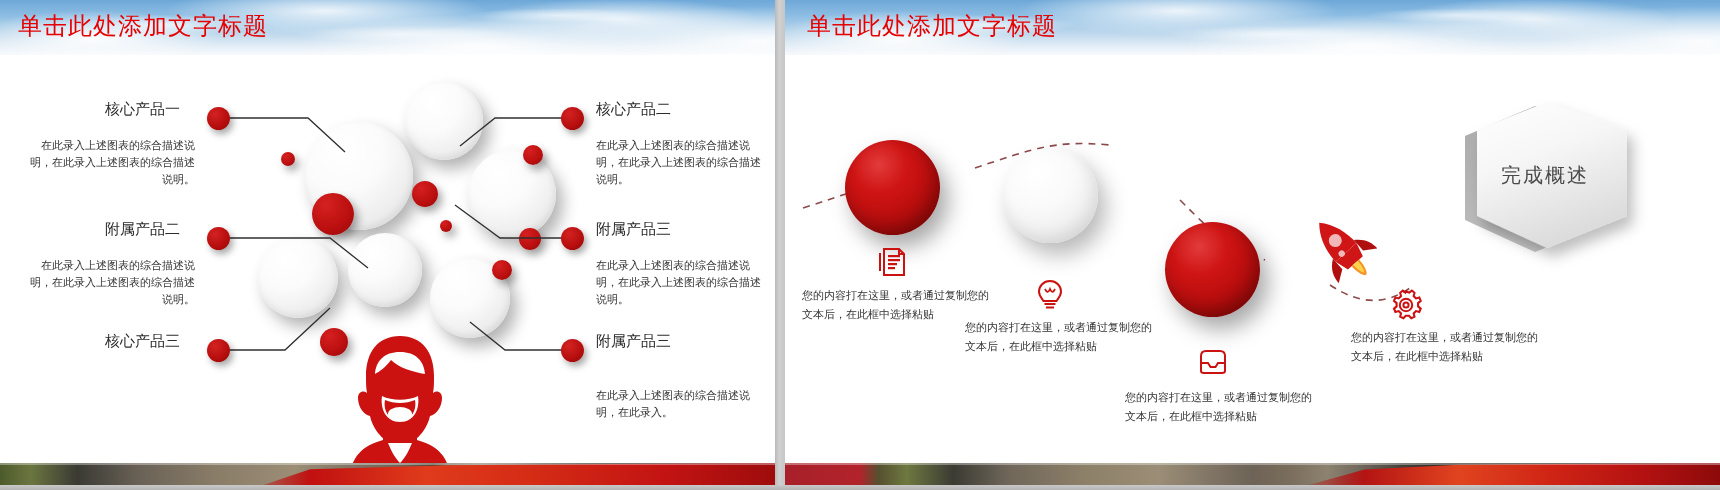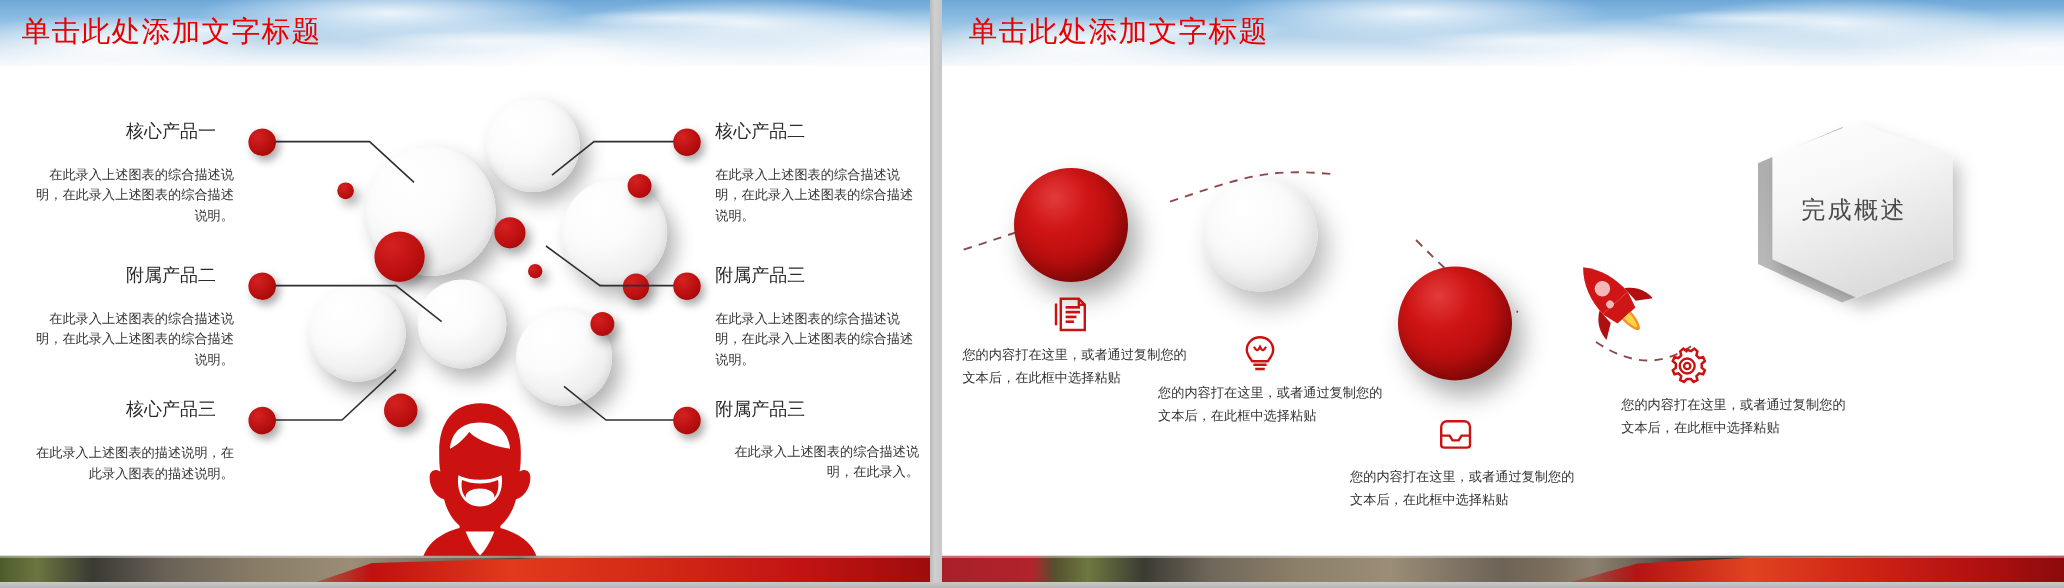--- a/index.html
+++ b/index.html
@@ -147,30 +147,29 @@
     <div class="dot" style="left:561px; top:227px; width:23px; height:23px;"></div>
     <div class="dot" style="left:561px; top:339px; width:23px; height:23px;"></div>
 
     <div class="label" style="left:105px; top:100px;">核心产品一</div>
     <div class="desc r-align" style="left:25px; top:137px;">在此录入上述图表的综合描述说明，在此录入上述图表的综合描述说明。</div>
 
     <div class="label" style="left:105px; top:220px;">附属产品二</div>
     <div class="desc r-align" style="left:25px; top:257px;">在此录入上述图表的综合描述说明，在此录入上述图表的综合描述说明。</div>
 
     <div class="label" style="left:105px; top:332px;">核心产品三</div>
-    <div class="desc r-align" style="left:25px; top:369px;">在此录入上述图表的描述说明，在此录入图表的描述说明。</div>
 
     <div class="label" style="left:596px; top:100px;">核心产品二</div>
     <div class="desc l-align" style="left:596px; top:137px;">在此录入上述图表的综合描述说明，在此录入上述图表的综合描述说明。</div>
 
     <div class="label" style="left:596px; top:220px;">附属产品三</div>
     <div class="desc l-align" style="left:596px; top:257px;">在此录入上述图表的综合描述说明，在此录入上述图表的综合描述说明。</div>
 
     <div class="label" style="left:596px; top:332px;">附属产品三</div>
-    <div class="desc l-align" style="left:596px; top:368px;text-align:right;">在此录入上述图表的综合描述说明，在此录入。</div>
+    <div class="desc l-align" style="left:596px; top:387px;">在此录入上述图表的综合描述说明，在此录入。</div>
 
     <div class="avatar" style="left:330px; top:330px; width:140px; height:140px;">
       <svg width="140" height="140" viewBox="0 0 140 140">
         <g fill="#cc1111">
           <path d="M70,6 C48,6 36,22 36,46 c0,6 0,12 1,17 -4,-3 -9,-1 -9,5 0,9 6,17 12,18 4,17 17,29 30,29 13,0 26,-12 30,-29 6,-1 12,-9 12,-18 0,-6 -5,-8 -9,-5 1,-5 1,-11 1,-17 C104,22 92,6 70,6 Z
                    M70,22 c16,0 24,9 25,22 -12,-2 -26,-6 -34,-14 -5,7 -12,12 -16,14 1,-13 9,-22 25,-22 Z"></path>
           <path d="M52,66 c10,5 26,5 36,0 2,13 -4,26 -18,26 -14,0 -20,-13 -18,-26 Z" fill="#ffffff"></path>
           <path d="M55,70 c9,4 21,4 30,0 2,11 -4,20 -15,20 -11,0 -17,-9 -15,-20 Z" fill="#cc1111"></path>
           <ellipse cx="70" cy="84" rx="12" ry="7" fill="#ffffff"></ellipse>
           <path d="M70,104 c-8,0 -14,-4 -17,-8 l0,14 c-18,5 -30,14 -33,34 l100,0 c-3,-20 -15,-29 -33,-34 l0,-14 c-3,4 -9,8 -17,8 Z"></path>

